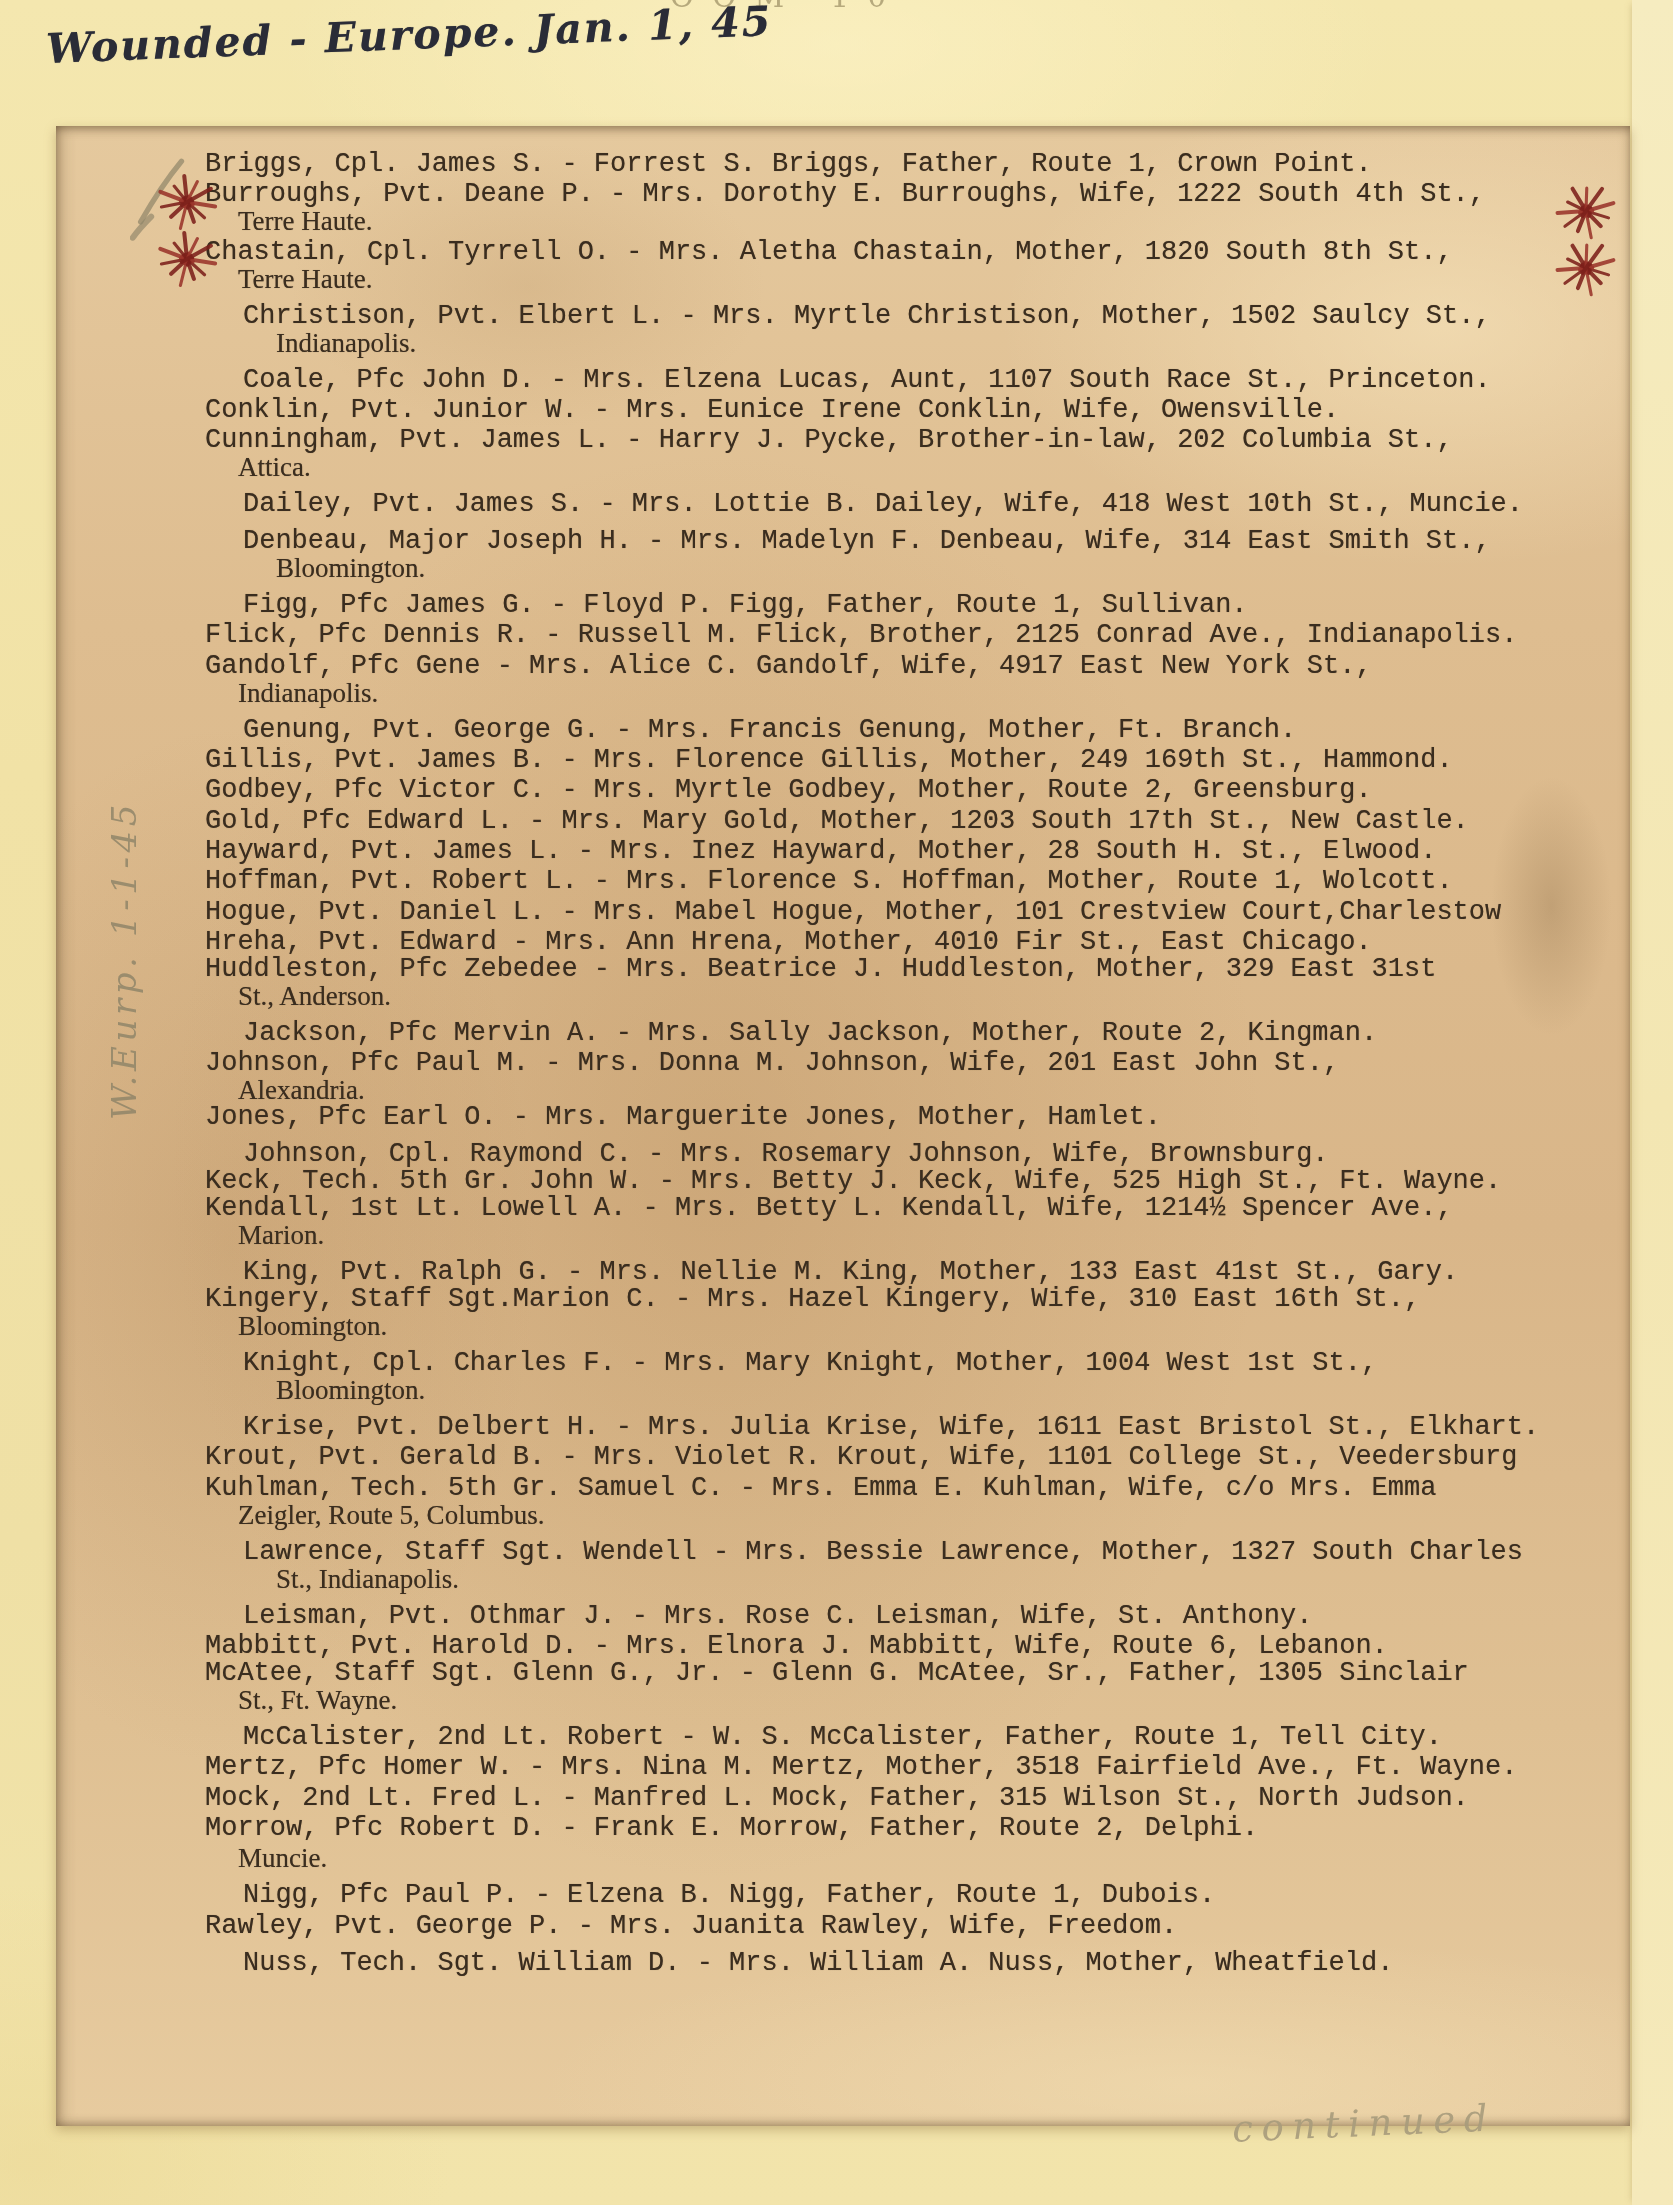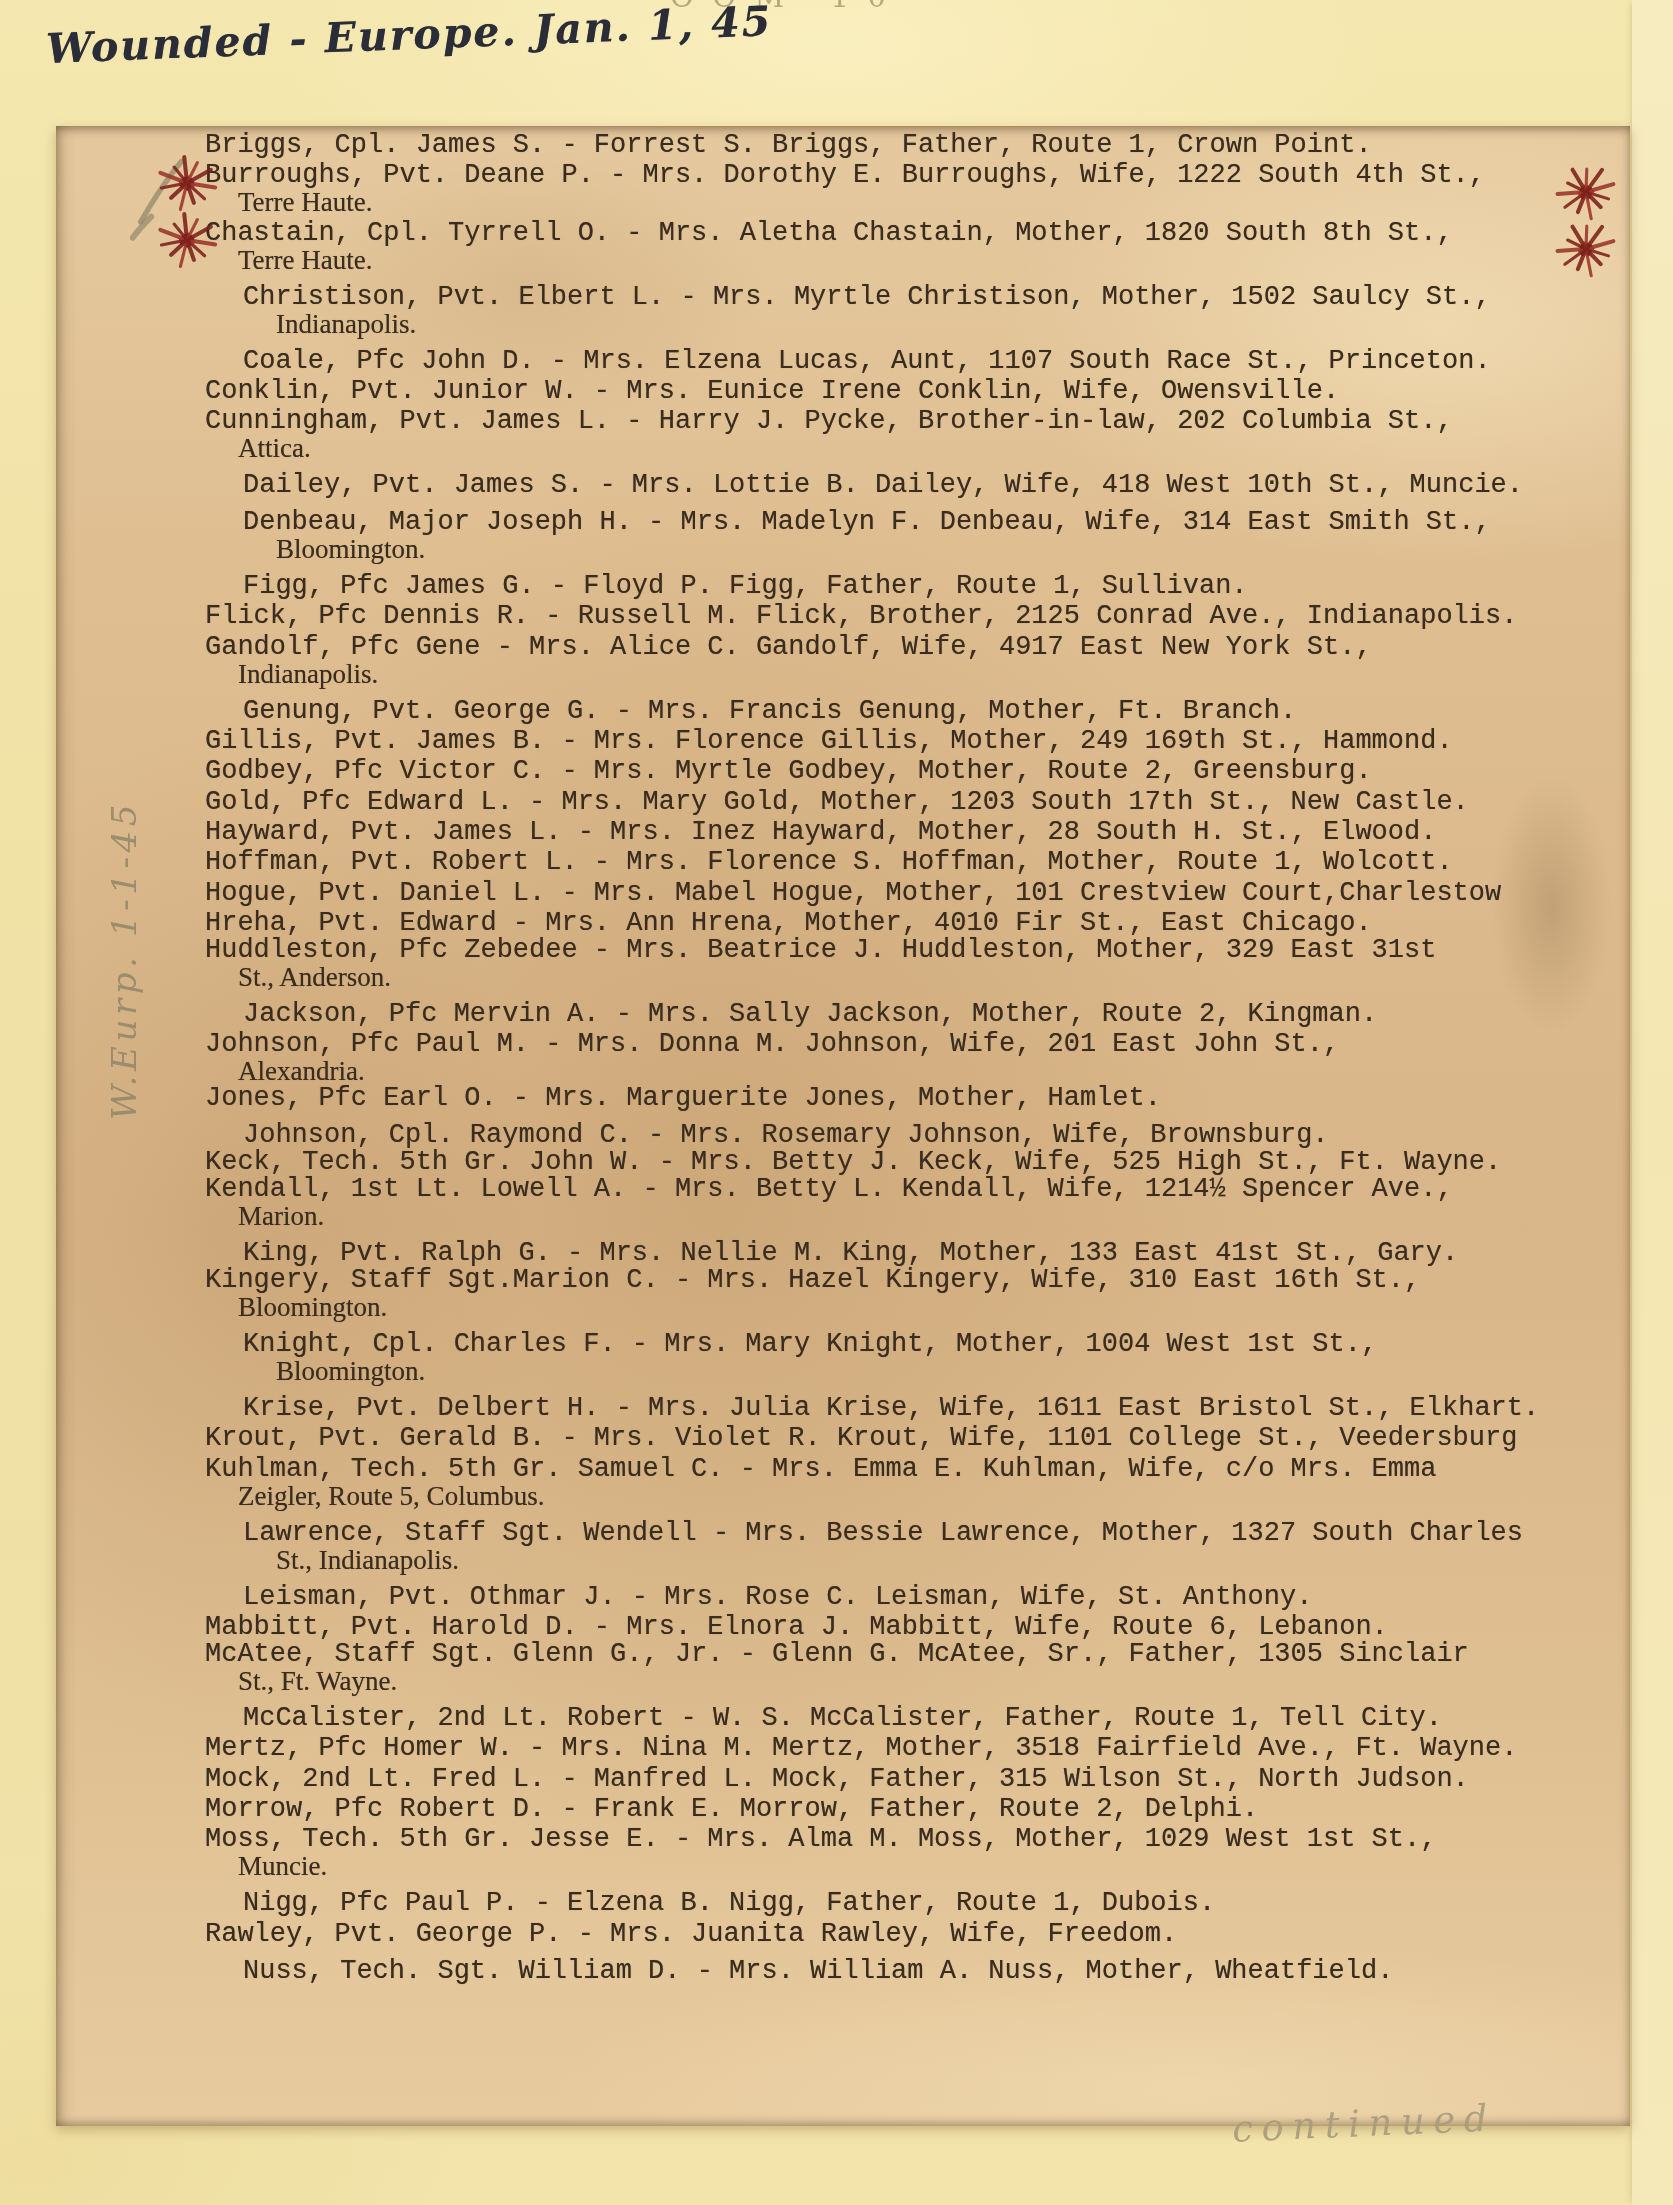--- a/index.html
+++ b/index.html
@@ -52,21 +52,21 @@
   .tick{position:absolute; left:74px; top:30px; width:74px; height:87px;}
   
   .side-note{
     position:absolute; left:-139px; top:816px; width:410px; height:36px;
     transform:rotate(-90deg); transform-origin:center center;
     font:italic 34px "DejaVu Serif",serif; color:#8e8468; opacity:.82;
     letter-spacing:4.6px; text-align:center; white-space:pre;
   }
   
   .roster{
-    position:absolute; left:149px; top:6px; width:1416px;
+    position:absolute; left:149px; top:25px; width:1416px;
     font:27px/27px "Liberation Mono","DejaVu Sans Mono",monospace;
     color:#3a2d1f; text-shadow:0 0 0.7px rgba(56,42,28,.55);
   }
   .entry{margin-bottom:3.3px;}
   .entry.gap{margin-top:10px;margin-left:38px;}
   .entry.tight{margin-top:-3.3px;}
   .line{position:relative; white-space:pre;}
   .line.cont{padding-left:33px;font-family:Liberation Serif, serif;}
   .star{position:absolute; width:62px; height:62px; top:-10.6px;}
   .star.left{left:-49px; transform:rotate(9deg);}
@@ -280,21 +280,20 @@
         <div class="entry">
           <div class="line"><span>Mertz, Pfc Homer W. - Mrs. Nina M. Mertz, Mother, 3518 Fairfield Ave., Ft. Wayne.</span></div>
         </div>
         <div class="entry">
           <div class="line"><span>Mock, 2nd Lt. Fred L. - Manfred L. Mock, Father, 315 Wilson St., North Judson.</span></div>
         </div>
         <div class="entry">
           <div class="line"><span>Morrow, Pfc Robert D. - Frank E. Morrow, Father, Route 2, Delphi.</span></div>
         </div>
         <div class="entry">
-          <div class="line"><span>Moss, Tech. 5th Gr. Jesse E. - Mrs. Alma M. Moss, Mother, 1029 West 1st St.,</span></div>
           <div class="line cont"><span>Muncie.</span></div>
         </div>
         <div class="entry gap">
           <div class="line"><span>Nigg, Pfc Paul P. - Elzena B. Nigg, Father, Route 1, Dubois.</span></div>
         </div>
         <div class="entry">
           <div class="line"><span>Rawley, Pvt. George P. - Mrs. Juanita Rawley, Wife, Freedom.</span></div>
         </div>
         <div class="entry gap">
           <div class="line"><span>Nuss, Tech. Sgt. William D. - Mrs. William A. Nuss, Mother, Wheatfield.</span></div>

